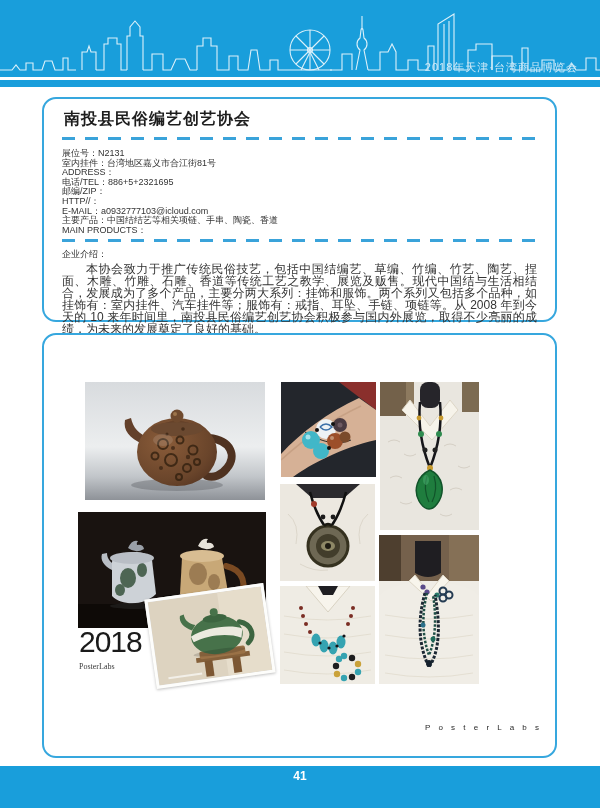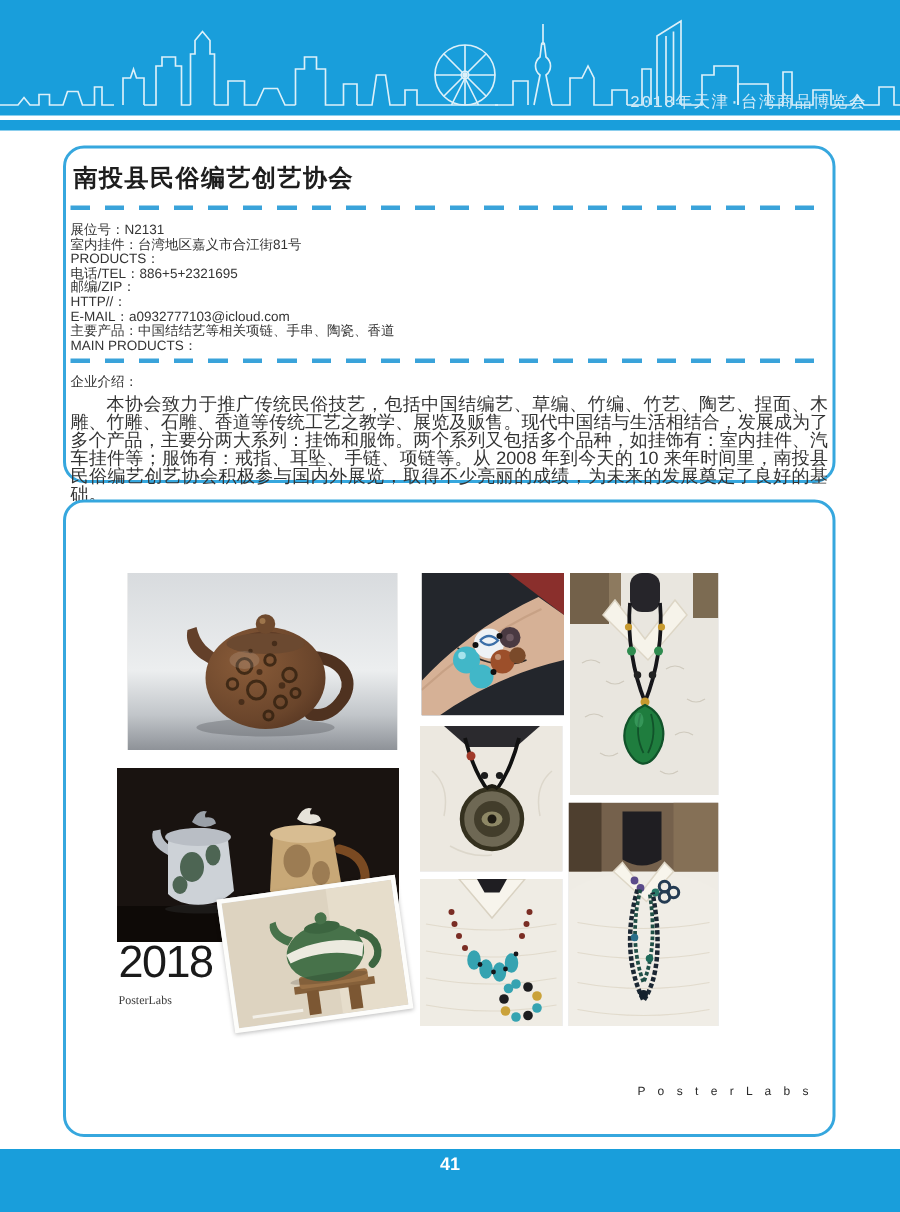--- a/index.html
+++ b/index.html
@@ -1,31 +1,31 @@
 <!DOCTYPE html>
 <html><head>
 <meta charset="utf-8">
 <style>
   html,body{margin:0;padding:0;}
   body{width:600px;height:808px;background:#ffffff;font-family:"Liberation Sans",sans-serif;position:relative;overflow:hidden;}
   .page{position:absolute;inset:0;background:#ffffff;}
 
   
-  .header{position:absolute;top:0;left:0;width:600px;height:87px;background:#199edb;font-family:Liberation Mono, monospace;}
+  .header{position:absolute;top:0;left:0;width:600px;height:87px;background:#199edb;}
   .skyline{position:absolute;top:0;left:0;width:600px;height:78px;}
   .expo-title{position:absolute;top:60px;right:22px;font-size:11px;letter-spacing:1px;color:#cfeaf8;}
   .header-stripe{position:absolute;top:77px;left:0;width:600px;height:3px;background:#ffffff;}
 
   
   .footer{position:absolute;top:766px;left:0;width:600px;height:42px;background:#199edb;}
   .page-num{margin-top:3px;text-align:center;color:#ffffff;font-weight:bold;font-size:12px;}
 
   
   .card{position:absolute;left:42px;width:515px;background:#ffffff;border:2px solid #36a7de;border-radius:14px;box-sizing:border-box;}
-  .info-card{top:97px;height:225px;padding:0 3px;}
+  .info-card{top:97px;height:225px;padding:0 18px;}
   .photo-card{top:333px;height:425px;}
 
   .org-title{margin:10px 0 0 2px;font-size:16px;font-weight:bold;color:#1d1d1d;letter-spacing:1px;}
   .dash{height:3px;margin-top:7px;background:repeating-linear-gradient(90deg,#3aa3da 0 13px,transparent 13px 23px);}
   .info-lines{margin-top:9px;}
   .info-line{font-size:9px;line-height:9.6px;color:#333;white-space:nowrap;}
   .dash2{margin-top:4px;}
   .intro-heading{margin-top:6px;font-size:9px;color:#333;}
   .intro-body{margin-top:2px;font-size:12px;line-height:12px;color:#333;text-align:justify;text-indent:2em;}
 
@@ -78,21 +78,21 @@
     <span class="expo-title">2018年天津·台湾商品博览会</span>
     <div class="header-stripe"></div>
   </div>
 
   <div class="card info-card">
     <div class="org-title">南投县民俗编艺创艺协会</div>
     <div class="dash"></div>
     <div class="info-lines">
       <div class="info-line">展位号：N2131</div>
       <div class="info-line">室内挂件：台湾地区嘉义市合江街81号</div>
-      <div class="info-line">PRODUCTS：</div>
+      <div class="info-line">ADDRESS：</div>
       <div class="info-line">电话/TEL：886+5+2321695</div>
       <div class="info-line">邮编/ZIP：</div>
       <div class="info-line">HTTP//：</div>
       <div class="info-line">E-MAIL：a0932777103@icloud.com</div>
       <div class="info-line">主要产品：中国结结艺等相关项链、手串、陶瓷、香道</div>
       <div class="info-line">MAIN PRODUCTS：</div>
     </div>
     <div class="dash dash2"></div>
     <div class="intro-heading">企业介绍：</div>
     <div class="intro-body">本协会致力于推广传统民俗技艺，包括中国结编艺、草编、竹编、竹艺、陶艺、捏面、木雕、竹雕、石雕、香道等传统工艺之教学、展览及贩售。现代中国结与生活相结合，发展成为了多个产品，主要分两大系列：挂饰和服饰。两个系列又包括多个品种，如挂饰有：室内挂件、汽车挂件等；服饰有：戒指、耳坠、手链、项链等。从 2008 年到今天的 10 来年时间里，南投县民俗编艺创艺协会积极参与国内外展览，取得不少亮丽的成绩，为未来的发展奠定了良好的基础。</div>

